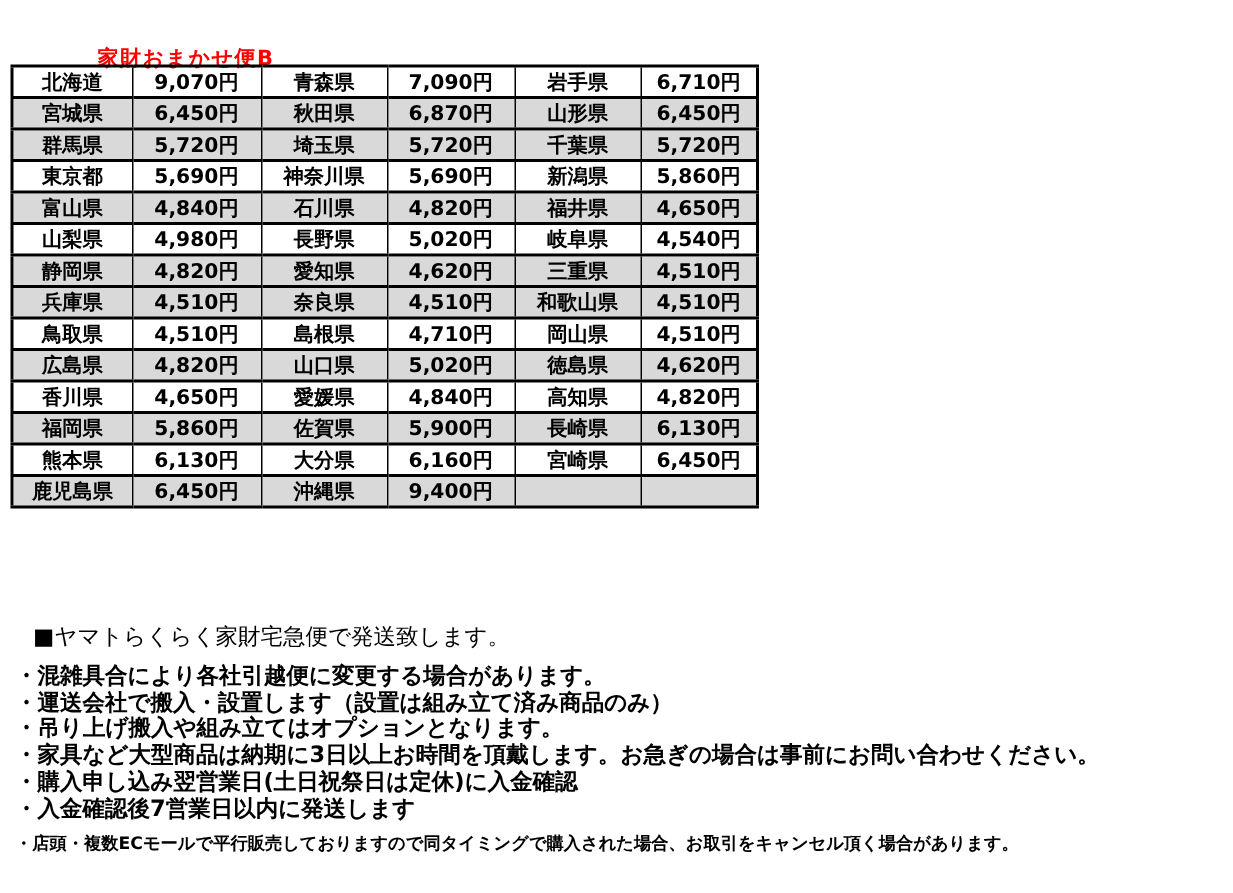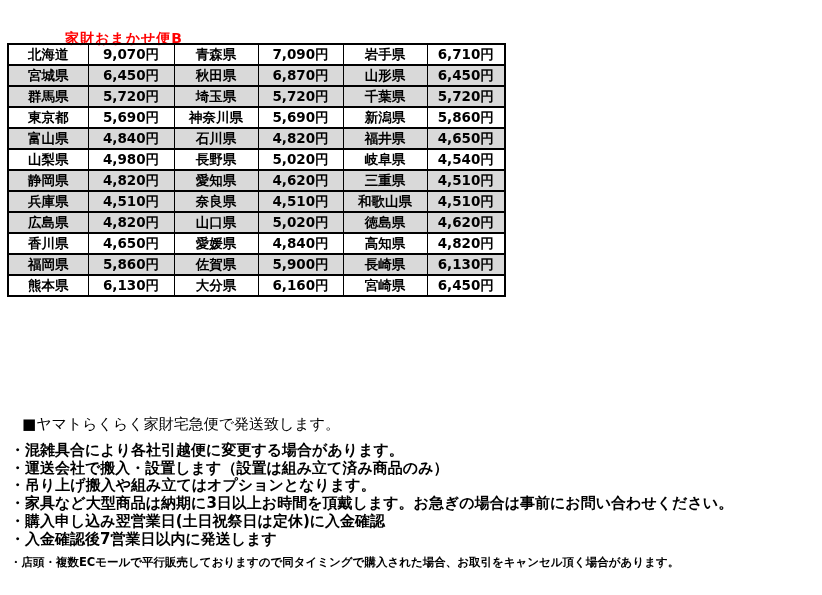--- a/index.html
+++ b/index.html
@@ -121,20 +121,28 @@
         <td>4,510円</td>
       </tr>
       <tr class="alt">
         <td>兵庫県</td>
         <td>4,510円</td>
         <td>奈良県</td>
         <td>4,510円</td>
         <td>和歌山県</td>
         <td>4,510円</td>
       </tr>
+      <tr>
+        <td>鳥取県</td>
+        <td>4,510円</td>
+        <td>島根県</td>
+        <td>4,710円</td>
+        <td>岡山県</td>
+        <td>4,510円</td>
+      </tr>
       <tr class="alt">
         <td>広島県</td>
         <td>4,820円</td>
         <td>山口県</td>
         <td>5,020円</td>
         <td>徳島県</td>
         <td>4,620円</td>
       </tr>
       <tr>
         <td>香川県</td>
@@ -153,20 +161,28 @@
         <td>6,130円</td>
       </tr>
       <tr>
         <td>熊本県</td>
         <td>6,130円</td>
         <td>大分県</td>
         <td>6,160円</td>
         <td>宮崎県</td>
         <td>6,450円</td>
       </tr>
+      <tr class="alt">
+        <td>鹿児島県</td>
+        <td>6,450円</td>
+        <td>沖縄県</td>
+        <td>9,400円</td>
+        <td></td>
+        <td></td>
+      </tr>
     </tbody>
 </table>
 
 <div class="notes">
   <div class="notes-heading">■ヤマトらくらく家財宅急便で発送致します。</div>
   <div id="bullet-list">
       <div class="bullet-line">・混雑具合により各社引越便に変更する場合があります。</div>
       <div class="bullet-line">・運送会社で搬入・設置します（設置は組み立て済み商品のみ）</div>
       <div class="bullet-line">・吊り上げ搬入や組み立てはオプションとなります。</div>
       <div class="bullet-line">・家具など大型商品は納期に3日以上お時間を頂戴します。お急ぎの場合は事前にお問い合わせください。</div>

